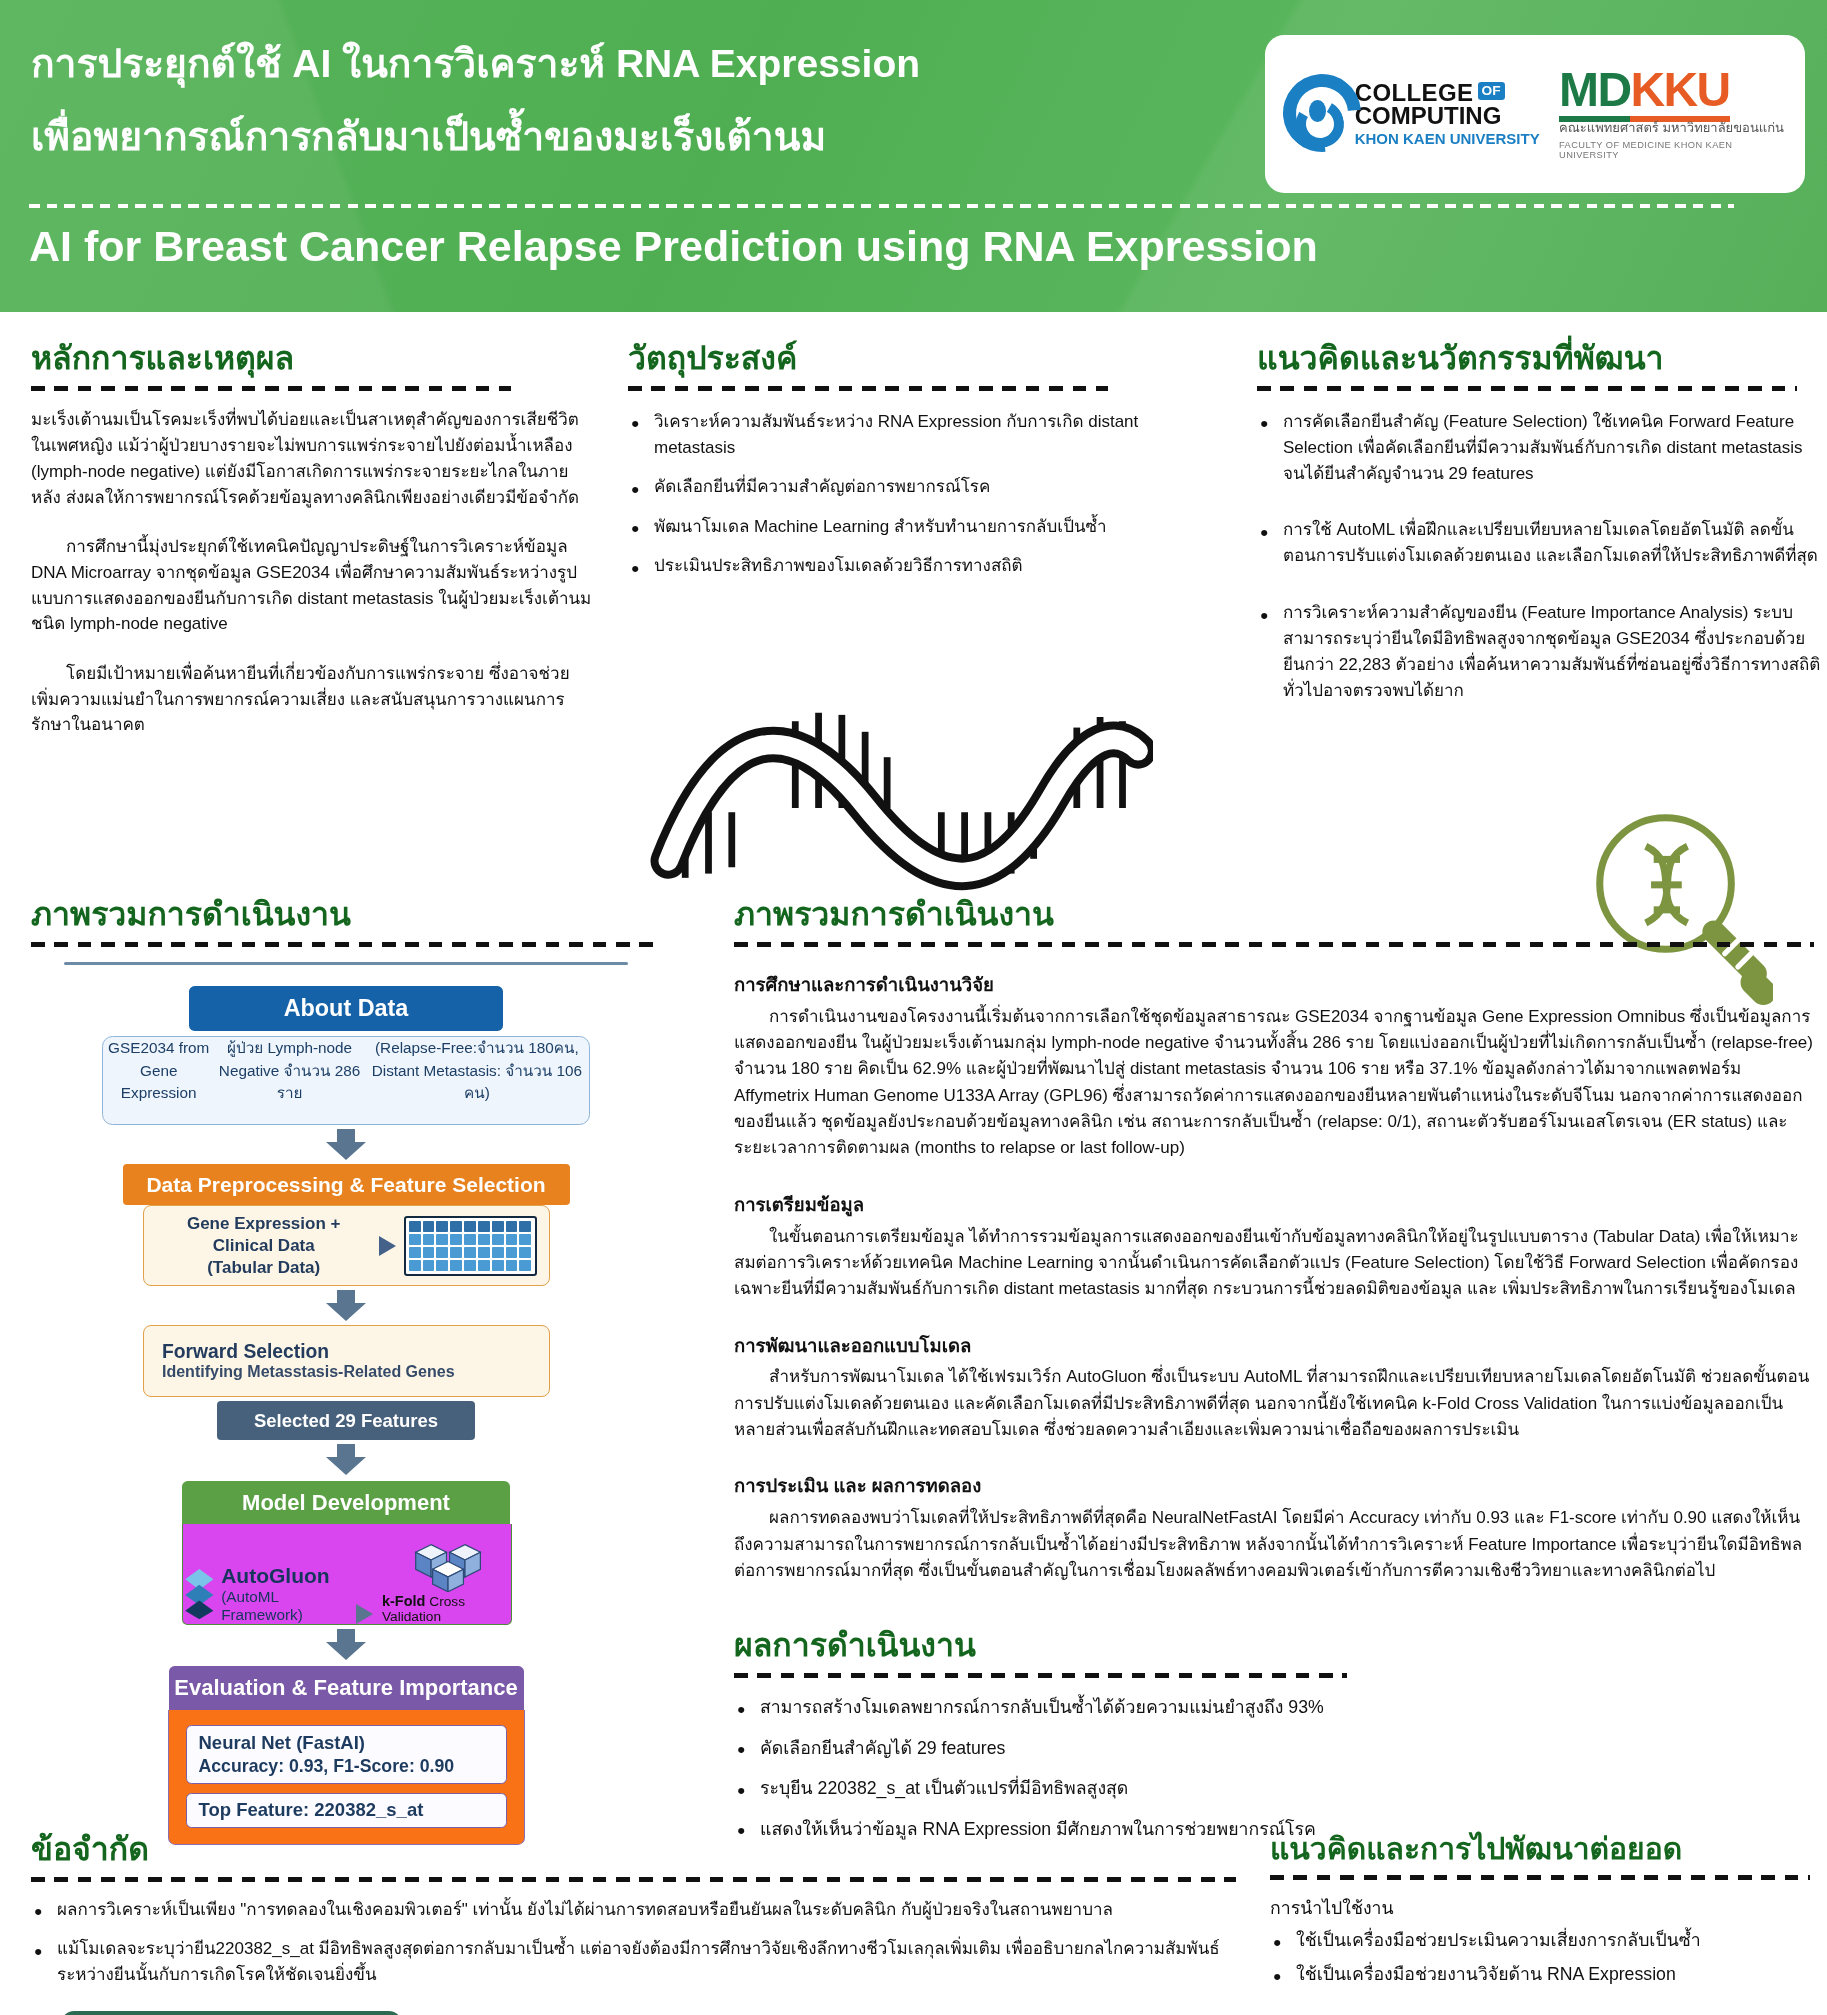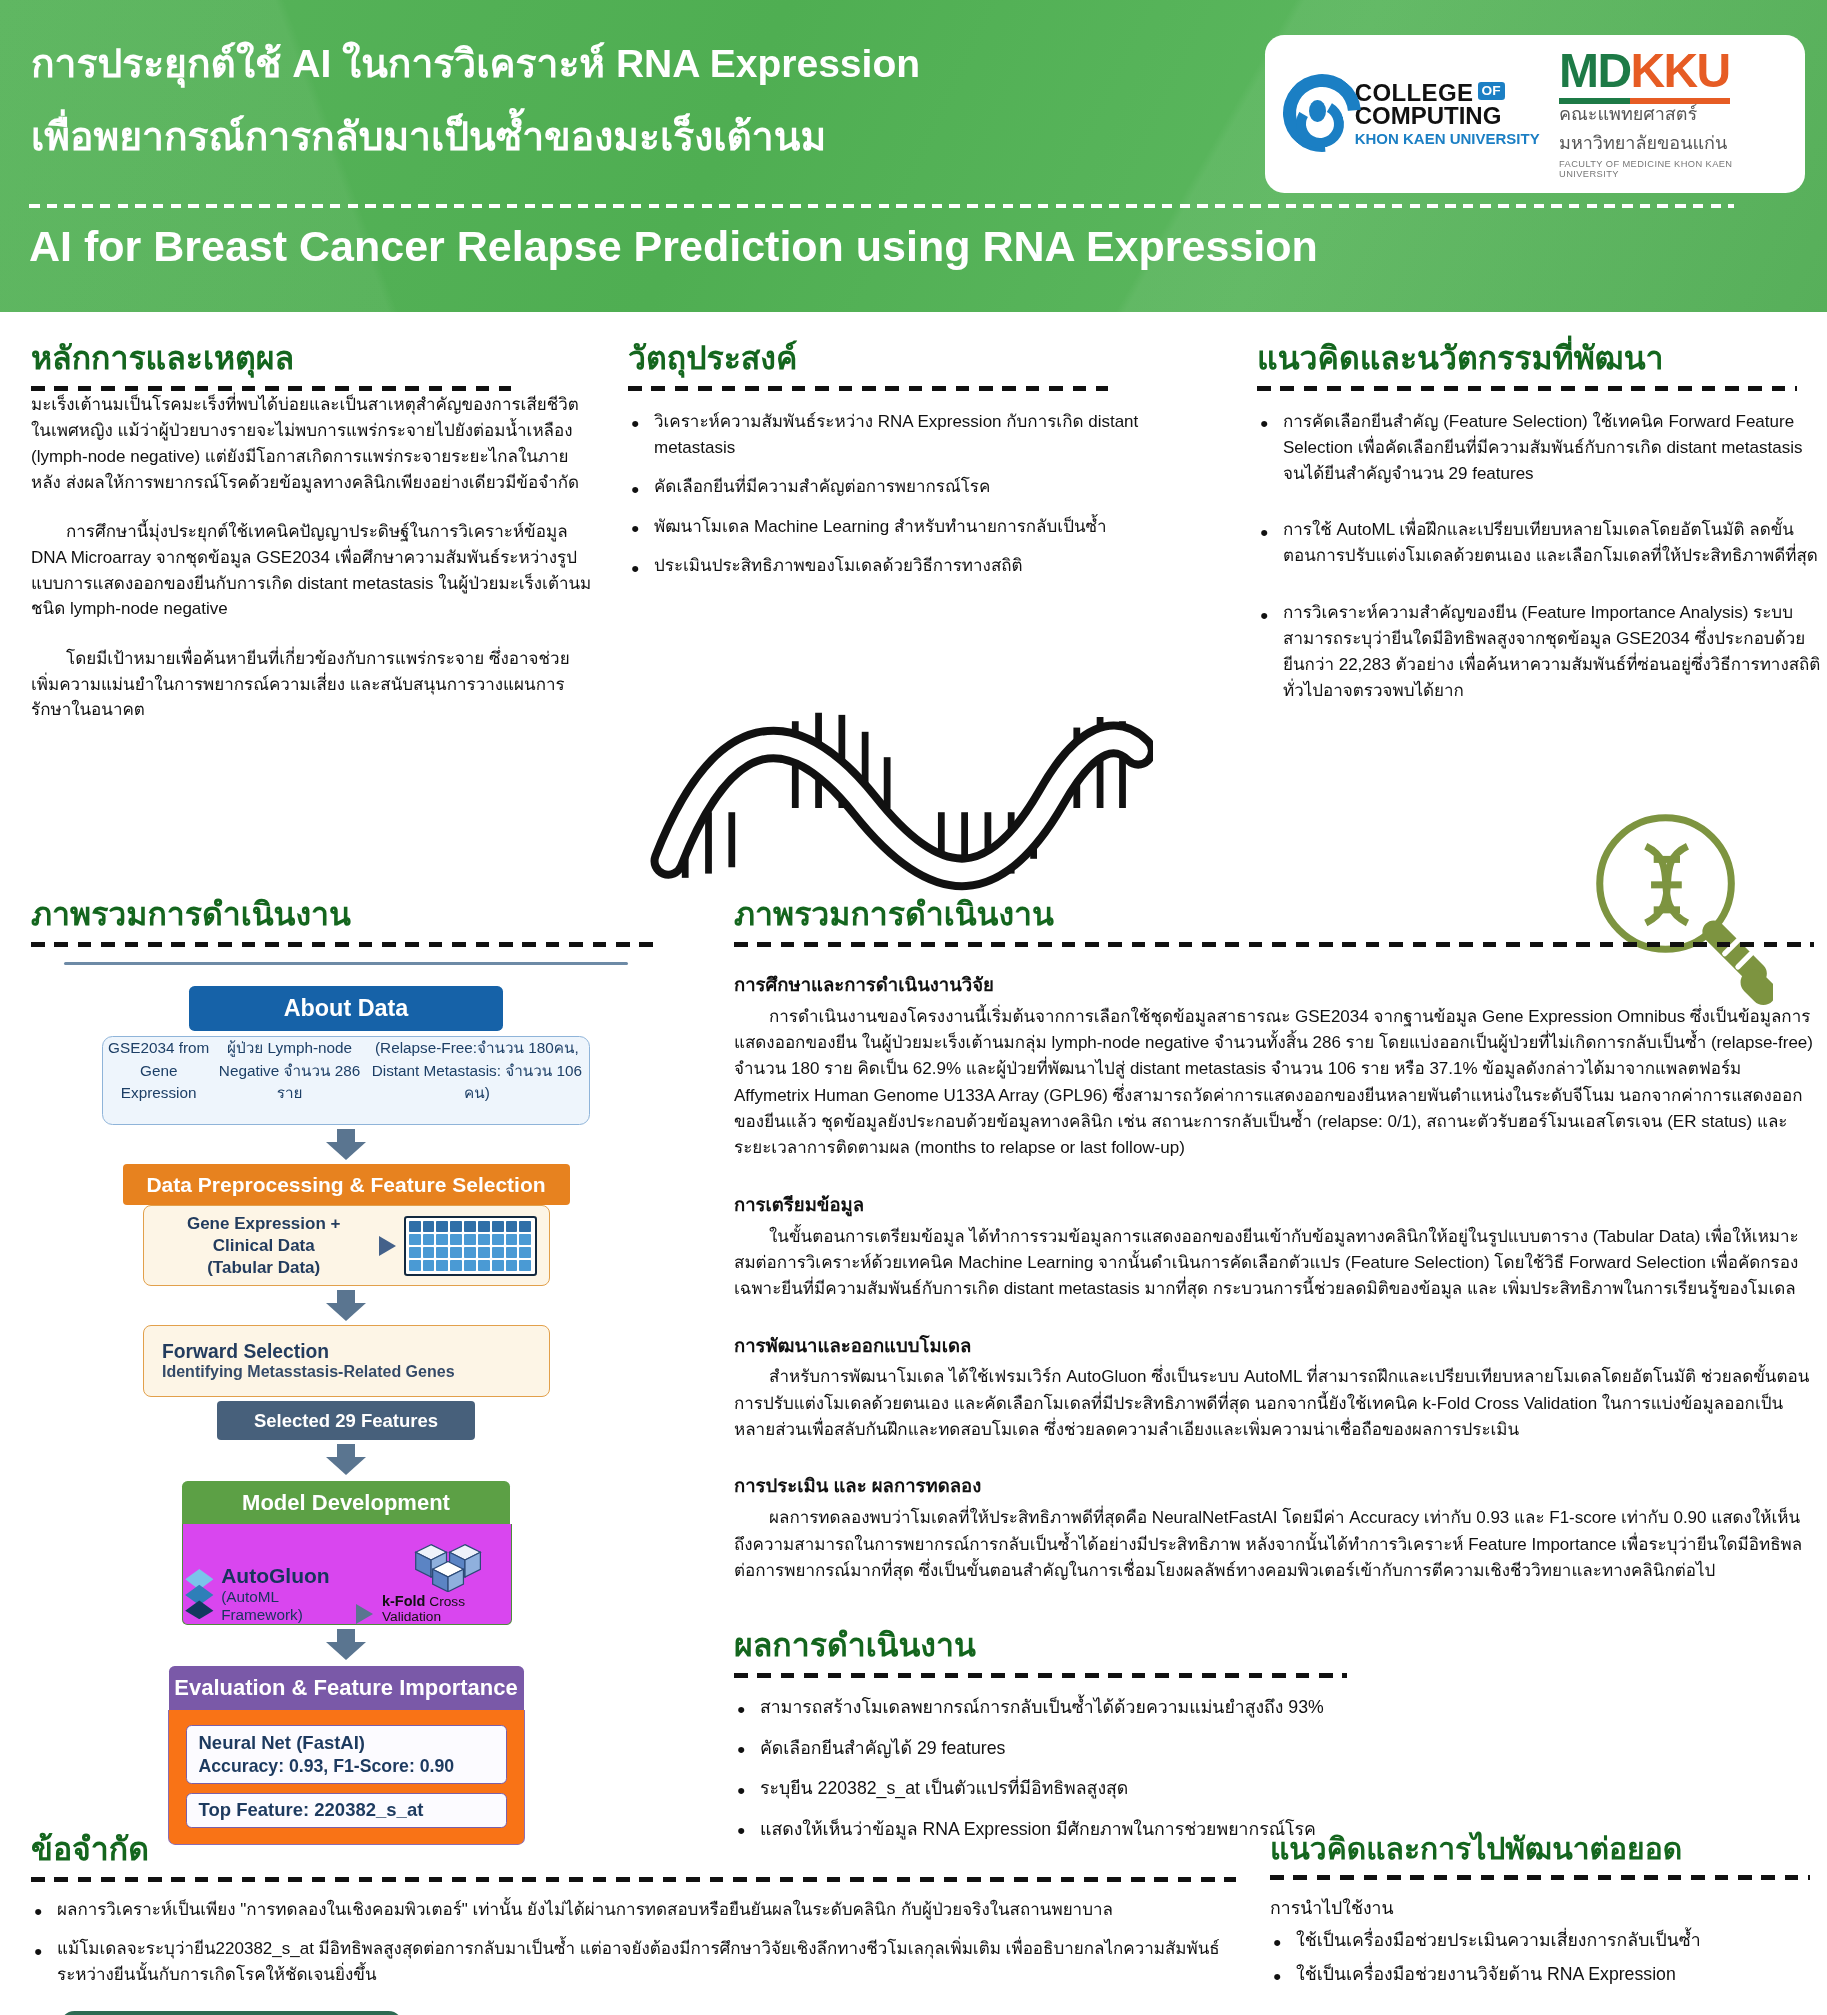--- a/index.html
+++ b/index.html
@@ -30,21 +30,21 @@
   .coc-text{line-height:.95;flex:0 0 auto;}
   .coc-l1{font-size:24px;font-weight:bold;color:#111;letter-spacing:0.4px;}
   .coc-of{display:inline-block;background:#1b7fc4;color:#fff;font-size:13.7px;font-weight:bold;
     padding:2.4px 4px;border-radius:3.2px;margin-left:4px;vertical-align:5.6px;}
   .coc-l2{font-size:24px;font-weight:bold;color:#111;}
   .coc-sub{font-size:15px;font-weight:bold;color:#1b7fc4;margin-top:4px;}
   .mdkku{margin-left:7.3px;flex:1;}
   .mdkku-word{font-size:48px;font-weight:bold;line-height:.9;letter-spacing:-1.6px;}
   .md-g{color:#1d7a46;border-bottom:6.4px solid #1d7a46;padding-bottom:0.8px;}
   .kku-o{color:#e65c24;border-bottom:6.4px solid #e65c24;padding-bottom:0.8px;}
-  .mdkku-sub-th{font-size:18px;color:#555;margin-top:6.4px;}
+  .mdkku-sub-th{font-size:13px;color:#555;margin-top:6.4px;}
   .mdkku-sub-en{font-size:9.3px;color:#777;margin-top:2.4px;letter-spacing:0.4px;}
 
   
   .sec{position:absolute;}
   .sec-h{font-size:32px;font-weight:bold;color:#14661e;line-height:1.05;}
   .dashes{height:5.2px;margin-top:10.5px;
     background:repeating-linear-gradient(90deg,#111 0 13.7px,transparent 13.7px 23.4px);}
   .body-t{font-size:17px;line-height:1.52;color:#111;}
   .para{margin:0 0 23.4px 0;text-indent:35px;}
   .para.noind{text-indent:0;}
@@ -131,21 +131,21 @@
         <div class="mdkku-word"><span class="md-g" data-name="mdkku-md">MD</span><span class="kku-o" data-name="mdkku-kku">KKU</span></div>
         <div class="mdkku-sub-th" data-name="mdkku-subtitle-thai">คณะแพทยศาสตร์  มหาวิทยาลัยขอนแก่น</div>
         <div class="mdkku-sub-en" data-name="mdkku-subtitle-english">FACULTY OF MEDICINE KHON KAEN UNIVERSITY</div>
       </div>
     </div>
   </div>
 
   <div class="sec" style="left:31px;top:342px;width:564px;" data-name="section-rationale">
     <div class="sec-h" data-name="rationale-heading">หลักการและเหตุผล</div>
     <div class="dashes" style="width:480px;" data-name="rationale-dashed-underline"></div>
-    <div class="body-t" style="margin-top:1px;">
+    <div class="body-t" style="margin-top:16px;">
       <p class="para noind" data-name="rationale-paragraph-1">มะเร็งเต้านมเป็นโรคมะเร็งที่พบได้บ่อยและเป็นสาเหตุสำคัญของการเสียชีวิตในเพศหญิง แม้ว่าผู้ป่วยบางรายจะไม่พบการแพร่กระจายไปยังต่อมน้ำเหลือง (lymph-node negative) แต่ยังมีโอกาสเกิดการแพร่กระจายระยะไกลในภายหลัง ส่งผลให้การพยากรณ์โรคด้วยข้อมูลทางคลินิกเพียงอย่างเดียวมีข้อจำกัด</p>
       <p class="para" data-name="rationale-paragraph-2">การศึกษานี้มุ่งประยุกต์ใช้เทคนิคปัญญาประดิษฐ์ในการวิเคราะห์ข้อมูล DNA Microarray จากชุดข้อมูล GSE2034 เพื่อศึกษาความสัมพันธ์ระหว่างรูปแบบการแสดงออกของยีนกับการเกิด distant metastasis ในผู้ป่วยมะเร็งเต้านมชนิด lymph-node negative</p>
       <p class="para" data-name="rationale-paragraph-3">โดยมีเป้าหมายเพื่อค้นหายีนที่เกี่ยวข้องกับการแพร่กระจาย ซึ่งอาจช่วยเพิ่มความแม่นยำในการพยากรณ์ความเสี่ยง และสนับสนุนการวางแผนการรักษาในอนาคต</p>
     </div>
   </div>
 
   <div class="sec" style="left:628px;top:342px;width:580px;" data-name="section-objectives">
     <div class="sec-h" data-name="objectives-heading">วัตถุประสงค์</div>
     <div class="dashes" style="width:480px;" data-name="objectives-dashed-underline"></div>
     <ul class="blts body-t" style="margin-top:17.7px;">

